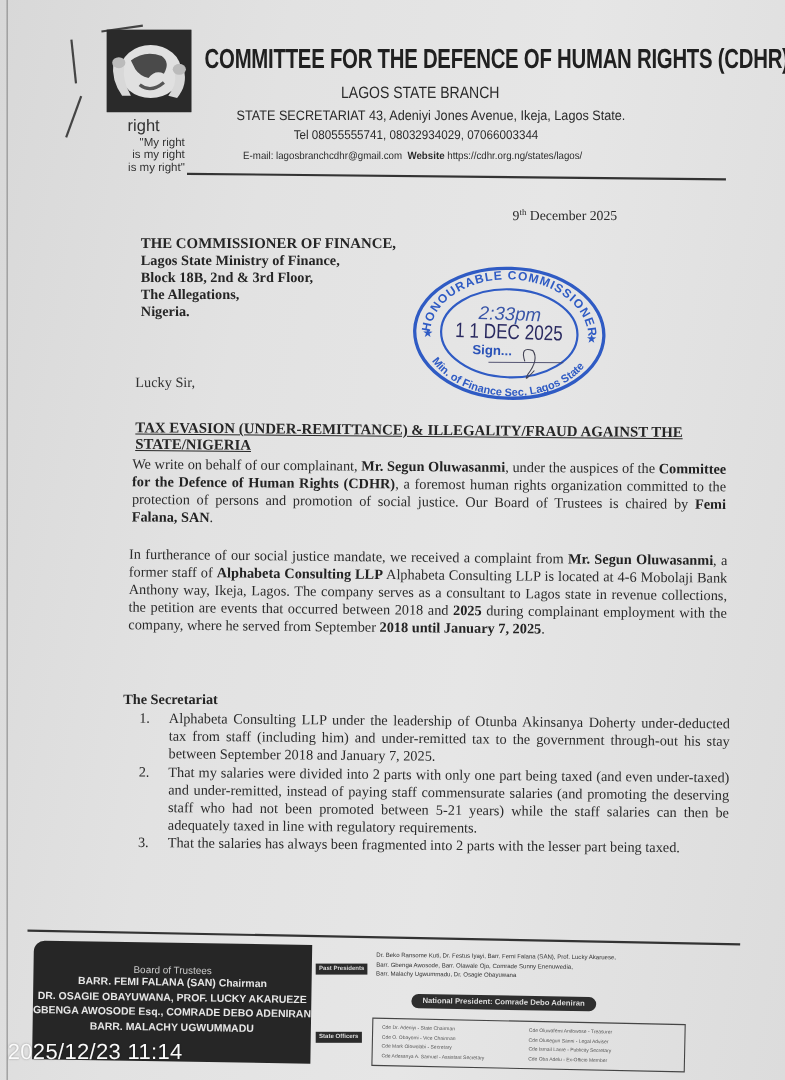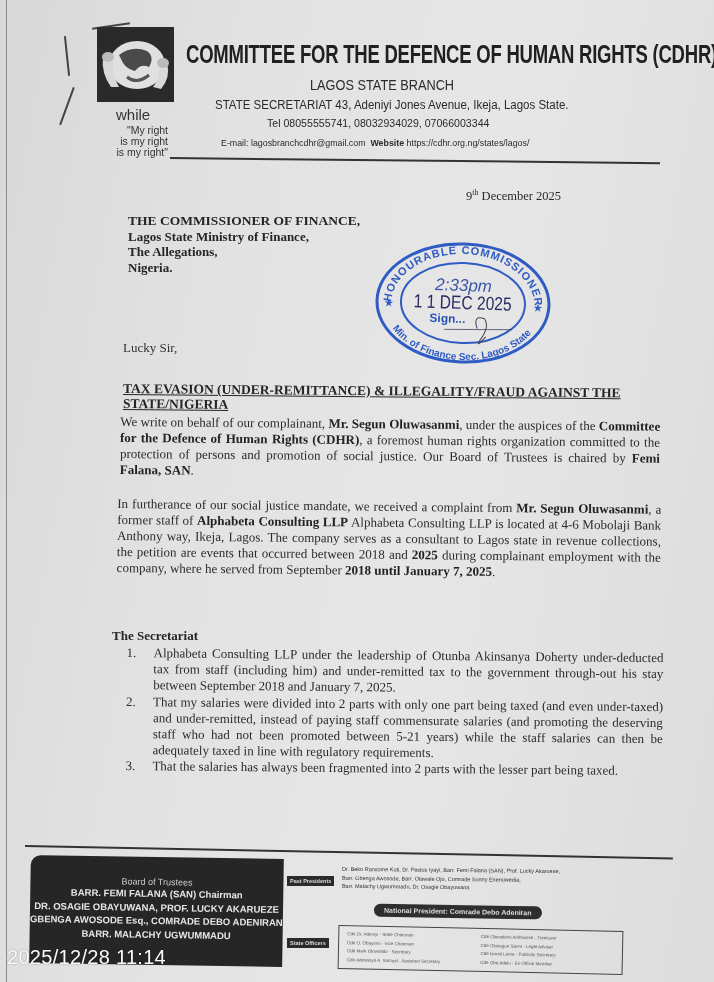--- a/index.html
+++ b/index.html
@@ -107,41 +107,42 @@
     <rect width="77" height="75" fill="#2a2a2a"></rect>
     <ellipse cx="40" cy="38" rx="28" ry="24" fill="#e0e0e0"></ellipse>
     <path d="M22 28 Q35 18 50 24 Q58 30 52 40 Q44 36 38 44 Q30 42 26 36 Z" fill="#4a4a4a"></path>
     <path d="M30 50 Q40 58 52 48" stroke="#555" stroke-width="3" fill="none"></path>
     <path d="M6 30 Q4 46 14 60 L22 60 Q14 46 16 34 Z" fill="#d8d8d8"></path>
     <path d="M70 36 Q74 50 64 62 L56 60 Q64 50 62 40 Z" fill="#d8d8d8"></path>
     <ellipse cx="11" cy="30" rx="6" ry="5" fill="#bbb"></ellipse>
     <ellipse cx="66" cy="36" rx="6" ry="5" fill="#bbb"></ellipse>
   </svg>
 </div>
-<div class="cdhr-label">while</div>
+<div class="cdhr-label">right</div>
 <div class="motto">
   <div>"My right</div>
   <div>is my right</div>
   <div>is my right"</div>
 </div>
 <div class="org-title">COMMITTEE FOR THE DEFENCE OF HUMAN RIGHTS (CDHR)</div>
 <div class="branch">LAGOS STATE BRANCH</div>
 <div class="secretariat"><span>STATE SECRETARIAT</span><span> 43, Adeniyi Jones Avenue, Ikeja, Lagos State.</span></div>
 <div class="tel"><span>Tel</span><span> 08055555741, 08032934029, 07066003344</span></div>
 <div class="contact">
   <span>E-mail:</span><span> lagosbranchcdhr@gmail.com</span>
   &nbsp;<b>Website</b><span> https://cdhr.org.ng/states/lagos/</span>
 </div>
 <div class="head-rule"></div>
 
 <div class="date"><span>9</span><sup>th</sup><span> December 2025</span></div>
 
 <div class="address">
   <div>THE COMMISSIONER OF FINANCE,</div>
   <div>Lagos State Ministry of Finance,</div>
+  <div>Block 18B, 2nd &amp; 3rd Floor,</div>
   <div>The Allegations,</div>
   <div>Nigeria.</div>
 </div>
 
 <div class="stamp">
   <svg viewBox="0 0 180 125">
     <defs>
       <path id="topArc" d="M 18 66 A 72 52 0 0 1 162 66"></path>
       <path id="botArc" d="M 12 66 A 78 54 0 0 0 168 66"></path>
     </defs>
@@ -209,13 +210,13 @@
   <div>Cde Dr. Adeniyi - State Chairman</div>
   <div>Cde Oluwafemi Anifowose - Treasurer</div>
   <div>Cde O. Obayomi - Vice Chairman</div>
   <div>Cde Olusegun Sanni - Legal Adviser</div>
   <div>Cde Mark Olowolabi - Secretary</div>
   <div>Cde Ismail Lanre - Publicity Secretary</div>
   <div>Cde Adesanya A. Samuel - Assistant Secretary</div>
   <div>Cde Oba Adelu - Ex-Officio Member</div>
 </div>
 
-<div class="timestamp">2025/12/28 11:14</div>
+<div class="timestamp">2025/12/23 11:14</div>
 
 </body></html>

